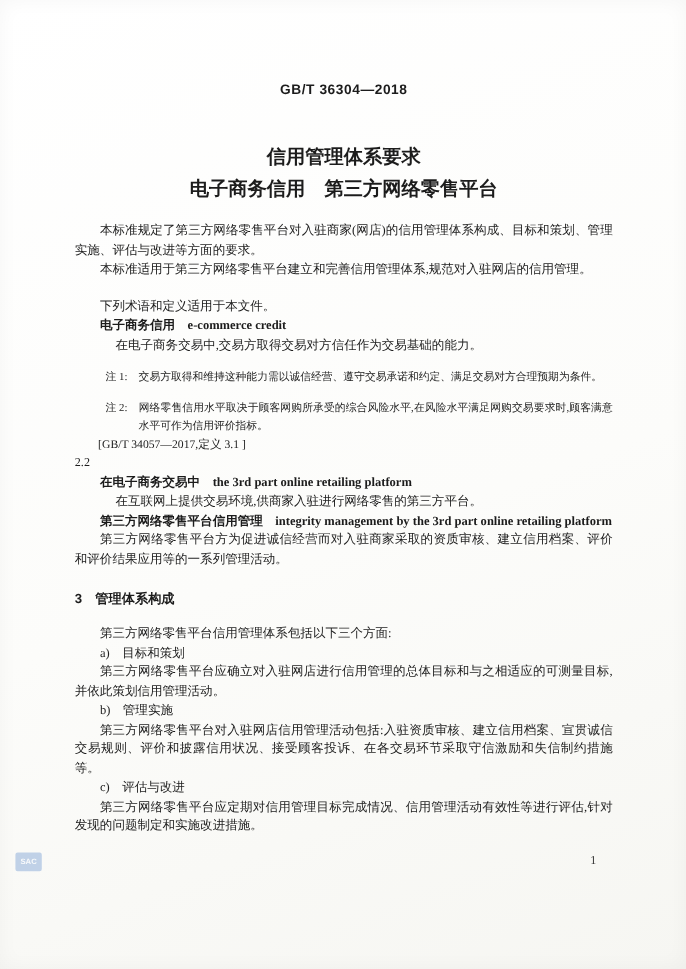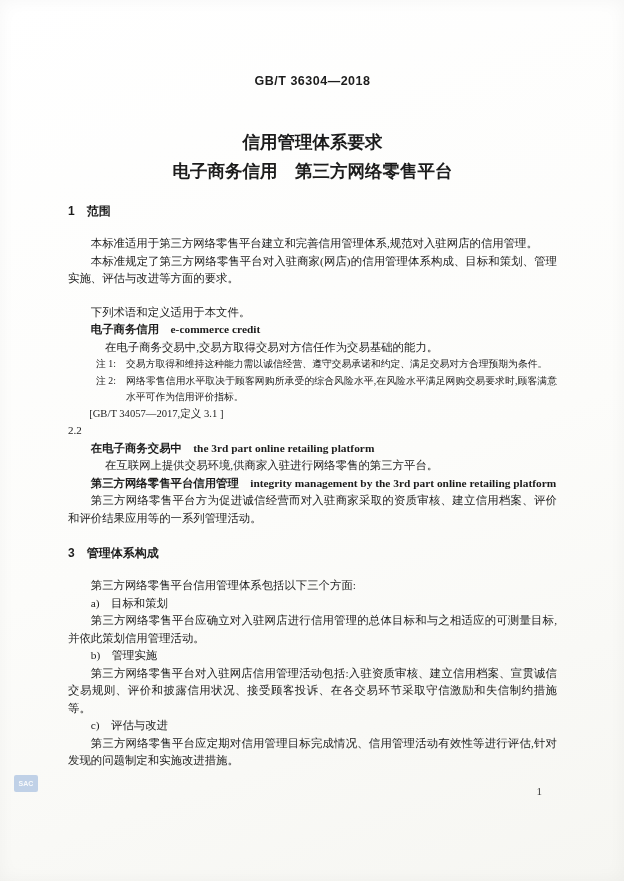--- a/index.html
+++ b/index.html
@@ -64,20 +64,21 @@
   }
   .term-line .en { font-family: "Liberation Serif", "DejaVu Serif", serif; font-weight: bold; margin-left: 1em; }
 
   .note {
     margin-left: 28px;
     padding-left: 30px;
     text-indent: -30px;
     font-size: 9.8px;
     line-height: 16.5px;
     text-align: justify;
+    margin-top: 12px;
   }
   .note .note-label { display: inline-block; width: 30px; text-indent: 0; }
   .source-line {
     padding-left: 2em;
     font-size: 10.6px;
     line-height: 16.5px;
   }
 
   .list-label {
     padding-left: 2em;
@@ -115,24 +116,23 @@
 
   <div class="content">
 
     <div class="std-code">GB/T 36304—2018</div>
 
     <div class="doc-title">
       <div>信用管理体系要求</div>
       <div>电子商务信用　第三方网络零售平台</div>
     </div>
 
-    <div class="sec-heading first">1　范围</div>
     <div class="sec-body">
+      <div class="para">本标准规定了第三方网络零售平台对入驻商家(网店)的信用管理体系构成、目标和策划、管理实施、评估与改进等方面的要求。</div>
       <div class="para">本标准适用于第三方网络零售平台建立和完善信用管理体系,规范对入驻网店的信用管理。</div>
-      <div class="para">本标准规定了第三方网络零售平台对入驻商家(网店)的信用管理体系构成、目标和策划、管理实施、评估与改进等方面的要求。</div>
     </div>
 
     <div class="sec-body">
       <div class="para">下列术语和定义适用于本文件。</div>
 
       <div class="term-line">
         <span>电子商务信用</span><span class="en">e-commerce credit</span>
       </div>
       <div class="plain-line">在电子商务交易中,交易方取得交易对方信任作为交易基础的能力。</div>
       <div class="note">

